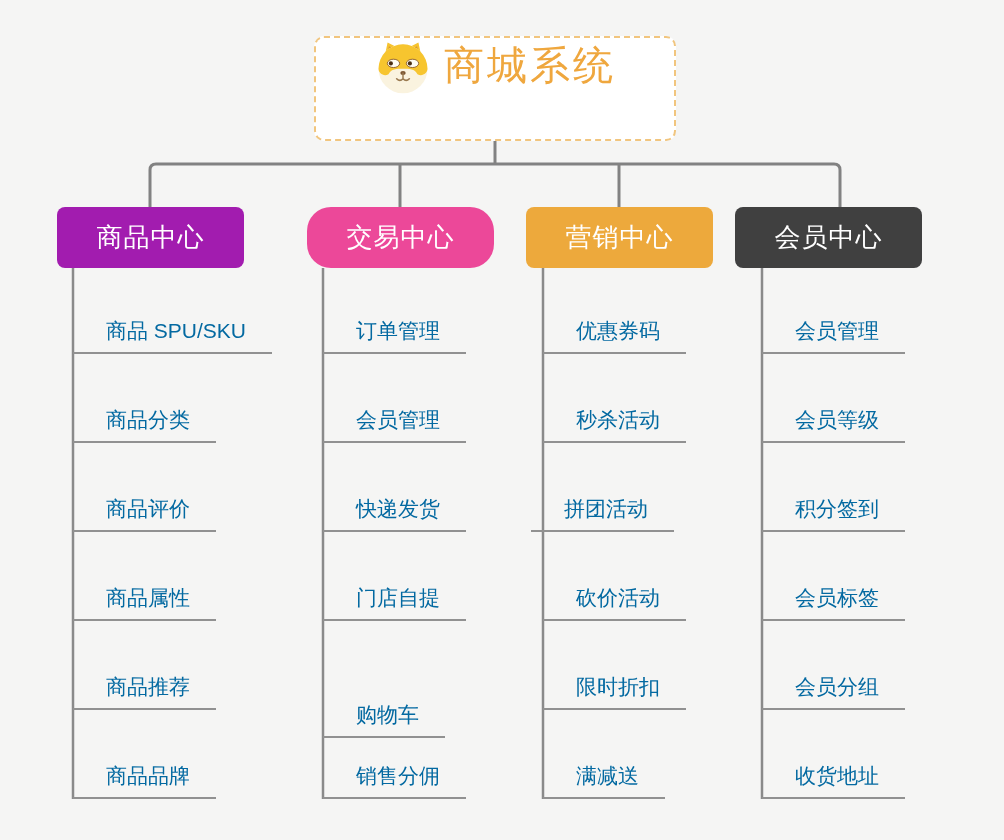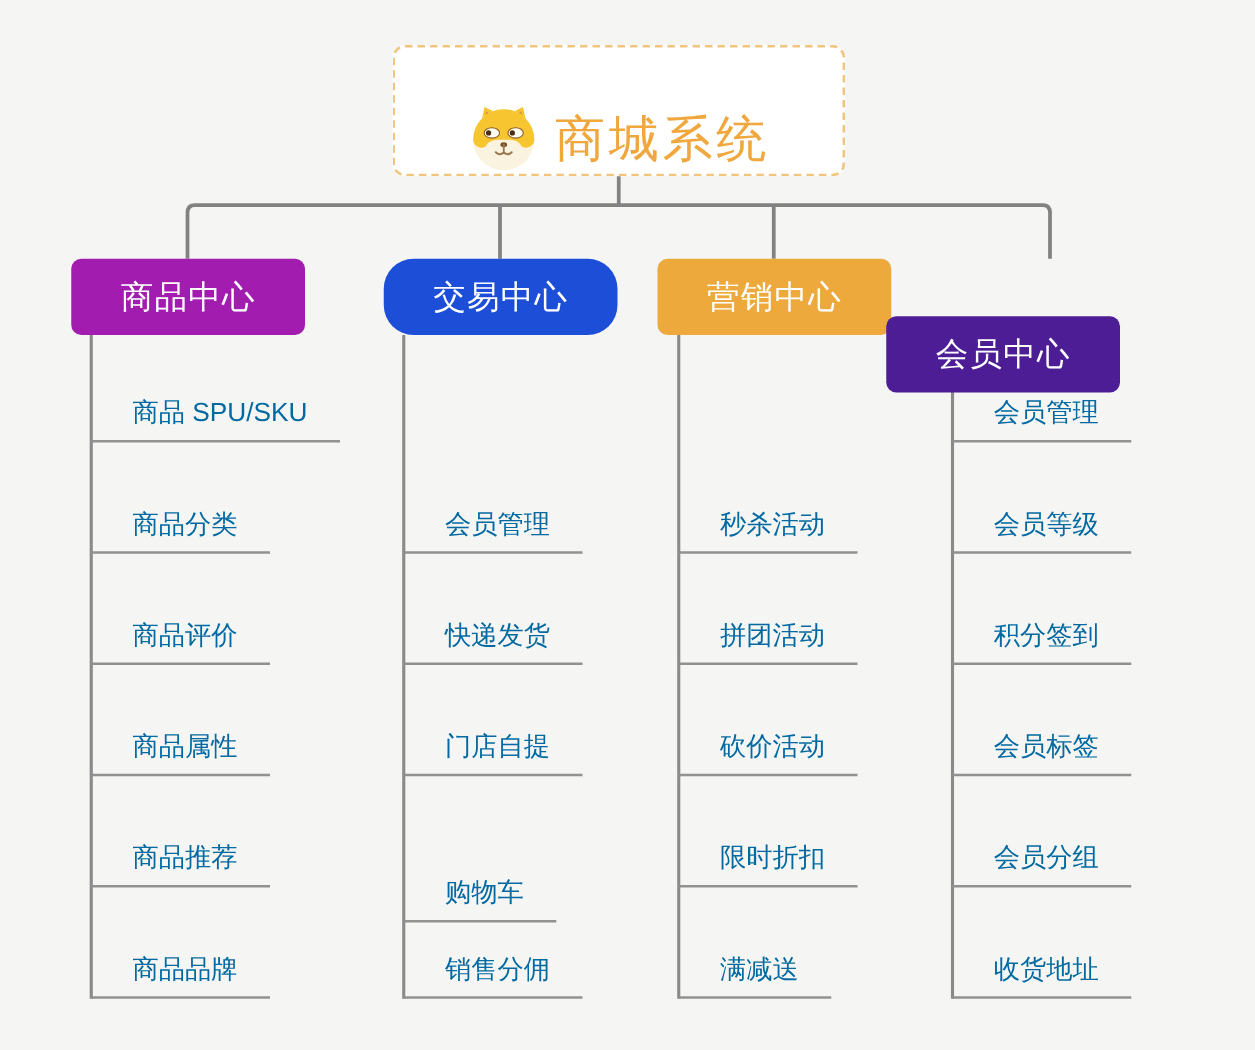--- a/index.html
+++ b/index.html
@@ -33,21 +33,21 @@
   }
   .root-node {
     position: absolute;
     left: 314px; top: 36px;
     width: 362px; height: 105px;
     box-sizing: border-box;
     background: #ffffff;
     border: 2px dashed #f1c57e;
     border-radius: 10px;
     display: flex;
-    align-items: flex-end;
+    align-items: flex-start;
     justify-content: center;
     gap: 12px;
     cursor: pointer;
   }
   .root-title {
     font-size: 40px;
     color: #efa73e;
     letter-spacing: 3px;
     white-space: nowrap;
   }
@@ -110,39 +110,41 @@
       <circle cx="18.6" cy="28" r="2.3" fill="#4a2e12"></circle>
       <circle cx="39.6" cy="28" r="2.3" fill="#4a2e12"></circle>
       <ellipse cx="32" cy="38.5" rx="3" ry="2.2" fill="#7c5530"></ellipse>
       <path d="M32 38.5 L32 44" fill="none" stroke="#9a7a50" stroke-width="1.6" stroke-linecap="round"></path>
       <path d="M25 45 q3.5 3.5 7 0 q3.5 3.5 7 0" fill="none" stroke="#9a7a50" stroke-width="1.8" stroke-linecap="round"></path>
     </svg>
     <span class="root-title">商城系统</span>
   </div>
 
   <div class="branch-header" style="left: 57px; background-color: #a21caf;">商品中心</div>
-  <div class="branch-header" style="left: 307px; background-color: #1d4ed8; border-radius: 24px;">交易中心</div>
+  <div class="branch-header" style="left: 307px; background-color: #ec4899; border-radius: 24px;">交易中心</div>
   <div class="branch-header" style="left: 526px; background-color: rgb(237, 169, 60);">营销中心</div>
-  <div class="branch-header" style="left: 709px; background-color: #4c1d95; margin-top: 46px;">会员中心</div>
+  <div class="branch-header" style="left: 735px; background-color: #404040;">会员中心</div>
 
   <div class="leaf" style="left:73px;top:316px">商品 SPU/SKU</div>
   <div class="leaf" style="left:73px;top:405px">商品分类</div>
   <div class="leaf" style="left:73px;top:494px">商品评价</div>
   <div class="leaf" style="left:73px;top:583px">商品属性</div>
   <div class="leaf" style="left:73px;top:672px">商品推荐</div>
   <div class="leaf" style="left:73px;top:761px">商品品牌</div>
 
+  <div class="leaf" style="left:323px;top:316px">订单管理</div>
   <div class="leaf" style="left:323px;top:405px">会员管理</div>
   <div class="leaf" style="left:323px;top:494px">快递发货</div>
   <div class="leaf" style="left:323px;top:583px">门店自提</div>
   <div class="leaf" style="left:323px;top:700px">购物车</div>
   <div class="leaf" style="left:323px;top:761px">销售分佣</div>
 
+  <div class="leaf" style="left:543px;top:316px">优惠券码</div>
   <div class="leaf" style="left:543px;top:405px">秒杀活动</div>
-  <div class="leaf" style="left:543px;top:494px">拼团活动</div>
+  <div class="leaf" style="left:531px;top:494px">拼团活动</div>
   <div class="leaf" style="left:543px;top:583px">砍价活动</div>
   <div class="leaf" style="left:543px;top:672px">限时折扣</div>
   <div class="leaf" style="left:543px;top:761px">满减送</div>
 
   <div class="leaf" style="left:762px;top:316px">会员管理</div>
   <div class="leaf" style="left:762px;top:405px">会员等级</div>
   <div class="leaf" style="left:762px;top:494px">积分签到</div>
   <div class="leaf" style="left:762px;top:583px">会员标签</div>
   <div class="leaf" style="left:762px;top:672px">会员分组</div>
   <div class="leaf" style="left:762px;top:761px">收货地址</div>

